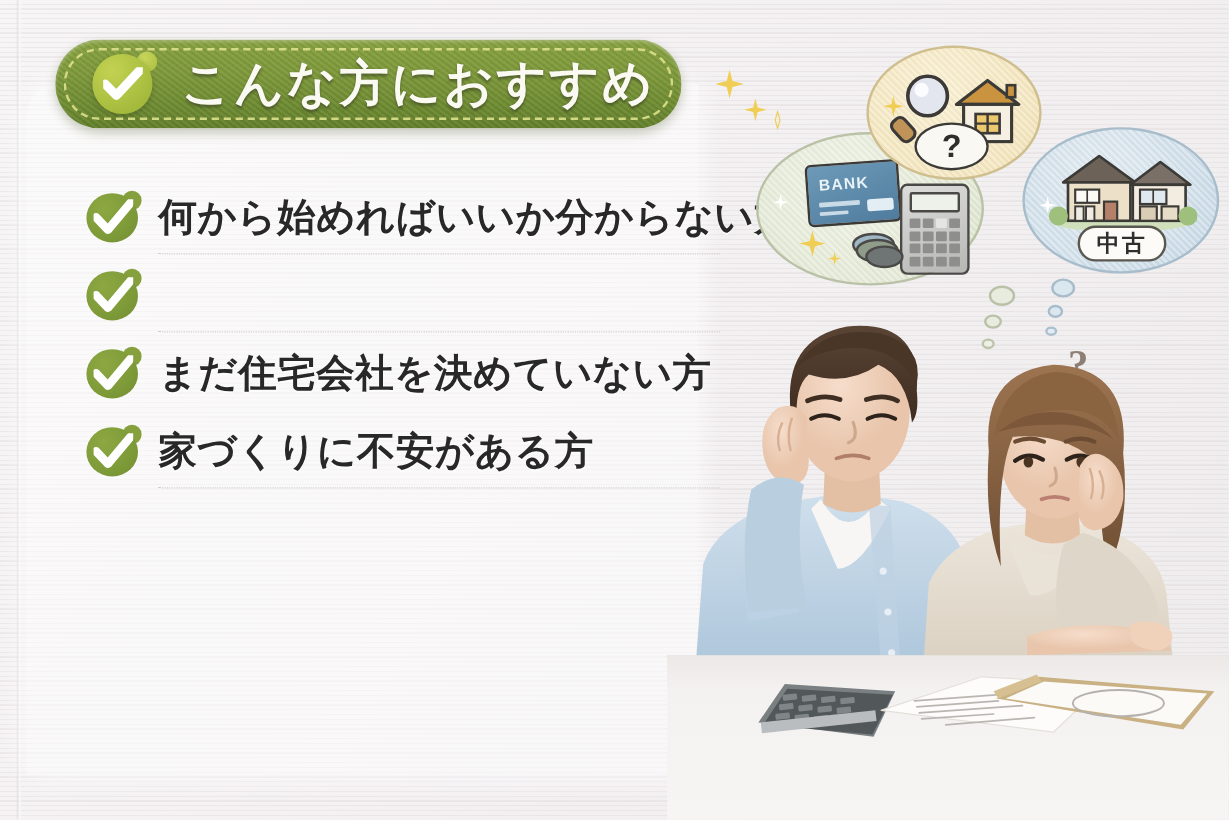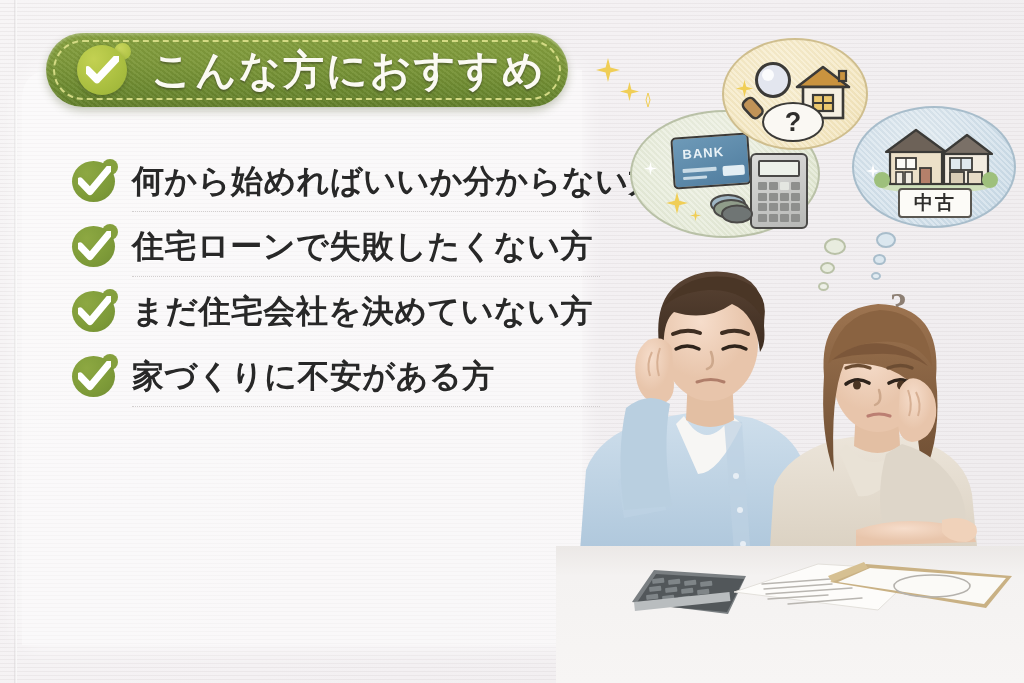--- a/index.html
+++ b/index.html
@@ -192,21 +192,20 @@
     </div>
 
     <div class="row">
       <div class="chk">
         <div class="nib"></div>
         <div class="disc"></div>
         <svg class="tick" viewBox="0 0 33 30">
           <path d="M2 15 L12 25.5 L32 1.5" fill="none" stroke="#ffffff" stroke-width="7" stroke-linecap="round" stroke-linejoin="round"></path>
         </svg>
       </div>
-      <div class="row-text">住宅ローンで失敗したくない方</div>
       <div class="divider"></div>
     </div>
 
     <div class="row">
       <div class="chk">
         <div class="nib"></div>
         <div class="disc"></div>
         <svg class="tick" viewBox="0 0 33 30">
           <path d="M2 15 L12 25.5 L32 1.5" fill="none" stroke="#ffffff" stroke-width="7" stroke-linecap="round" stroke-linejoin="round"></path>
         </svg>
@@ -324,21 +323,21 @@
       <line x1="89" y1="36" x2="89" y2="48" stroke="#3b3a37" stroke-width="1.4"></line>
       <rect x="48" y="46" width="11" height="16" fill="#b5806a" stroke="#3b3a37" stroke-width="1.8"></rect>
       <rect x="78" y="50" width="14" height="12" fill="#d9cdb6" stroke="#3b3a37" stroke-width="1.8"></rect>
       <rect x="96" y="50" width="14" height="12" fill="#e7dcc6" stroke="#3b3a37" stroke-width="1.8"></rect>
       <rect x="24" y="50" width="7" height="12" fill="#f0ece3" stroke="#3b3a37" stroke-width="1.6"></rect>
       <rect x="33" y="50" width="7" height="12" fill="#f0ece3" stroke="#3b3a37" stroke-width="1.6"></rect>
       <circle cx="10" cy="58" r="8" fill="#9ec07c"></circle>
       <circle cx="118" cy="58" r="8" fill="#9ec07c"></circle>
     </svg>
 
-    <div style="position:absolute;left:46px;top:82px;width:74px;height:30px;border-radius:4px;
+    <div style="position:absolute;left:46px;top:82px;width:74px;height:30px;border-radius:15px;
                 background:#fcfbf7;border:2.4px solid #5a5751;display:flex;align-items:center;justify-content:center;">
       <span style="font-size:19px;font-weight:bold;color:#2f2e2c;letter-spacing:2px;">中古</span>
     </div>
 
     <svg class="spark" style="left:14px;top:58px;width:14px;height:14px" viewBox="0 0 24 24">
       <path d="M12 0 L14.4 9.6 L24 12 L14.4 14.4 L12 24 L9.6 14.4 L0 12 L9.6 9.6 Z" fill="#ffffff"></path>
     </svg>
   </div>
 
   <div class="tail-dot" style="left:824px;top:238px;width:22px;height:17px;background:#e8ecdf;border:2px solid #b9c1a7;"></div>

